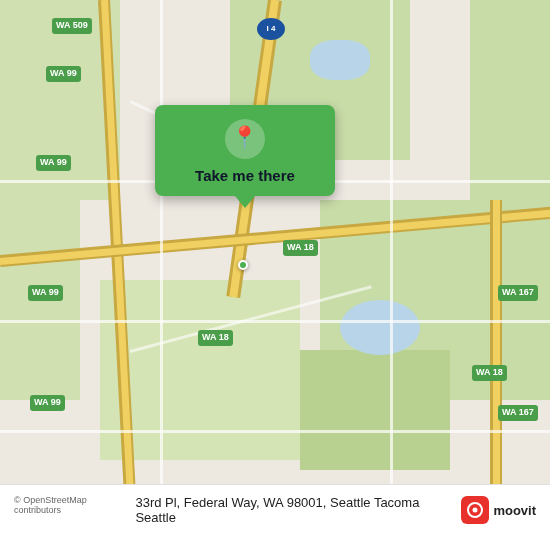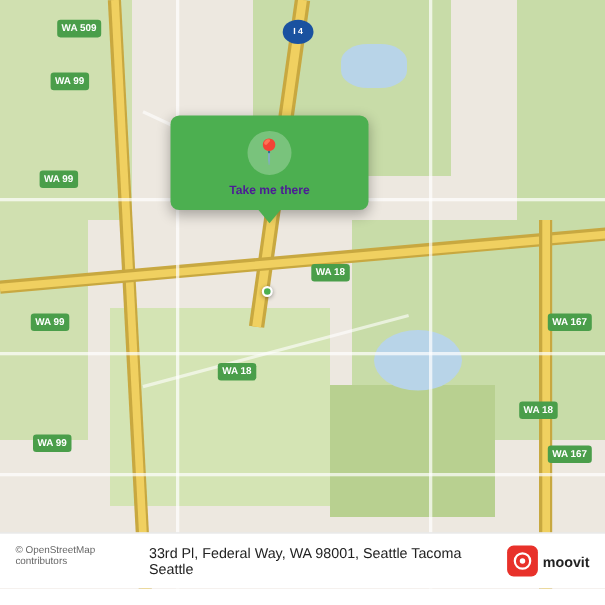--- a/index.html
+++ b/index.html
@@ -334,21 +334,21 @@
   <div class="hwy-badge hwy-badge-wa" style="top:365px; left:472px;">WA 18</div>
   <div class="hwy-badge hwy-badge-wa" style="top:285px; left:498px;">WA 167</div>
   <div class="hwy-badge hwy-badge-wa" style="top:405px; left:498px;">WA 167</div>
 
   <div class="map-pin-dot"></div>
 
   <div id="popup-card">
     <div class="popup-icon-container">
       <span class="location-pin">📍</span>
     </div>
-    <button class="popup-label" style="background:none; border:none; cursor:pointer; color:#4c1d95; font-size:11px; font-weight:600; margin-top:8px; text-align:center; font-family:Arial,sans-serif;">Take me there</button>
+    <button class="popup-label" style="background:none; border:none; cursor:pointer; color:#0f172a; font-size:15px; font-weight:600; margin-top:8px; text-align:center; font-family:Arial,sans-serif;">Take me there</button>
   </div>
 
   <div id="bottom-bar">
     <div class="bottom-left">
       <span class="copyright-line">© OpenStreetMap contributors</span>
       <span class="address-line">33rd Pl, Federal Way, WA 98001, Seattle Tacoma Seattle</span>
     </div>
     <div class="moovit-logo">
       <div class="moovit-icon">
         <svg width="18" height="18" viewBox="0 0 18 18" fill="none">

